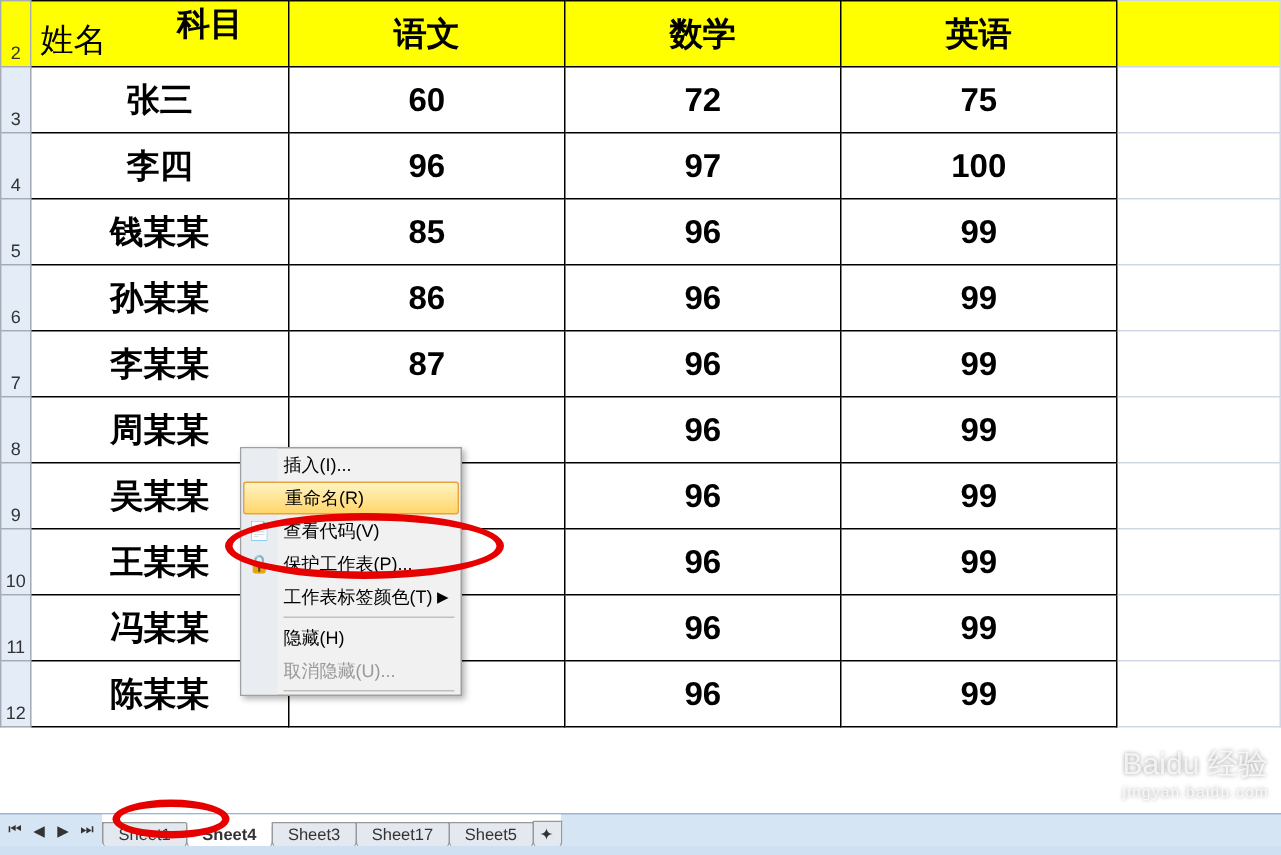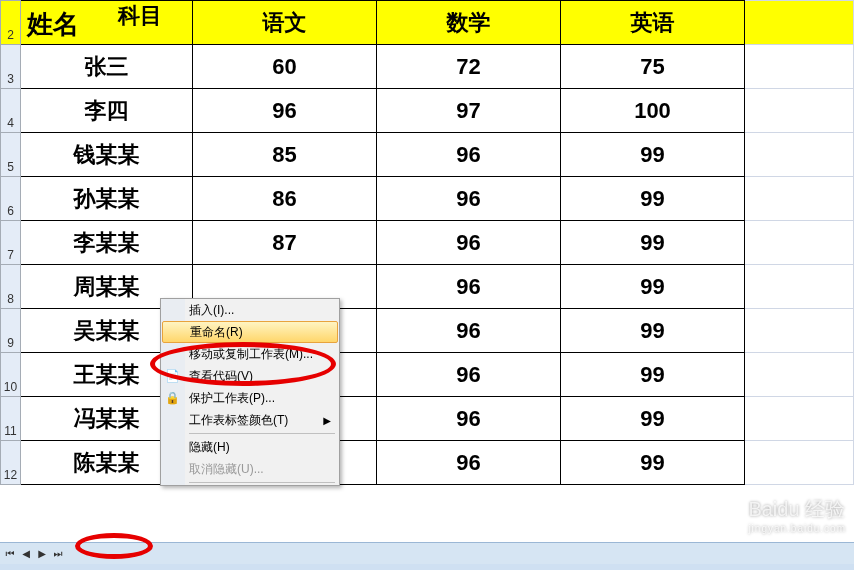--- a/index.html
+++ b/index.html
@@ -48,38 +48,38 @@
       position: absolute;
       top: 0px;
       right: 30px;
       font-size: 22px;
       font-weight: bold;
     }
     .diag-bot {
       position: absolute;
       bottom: 2px;
       left: 6px;
-      font-size: 26px;
-      font-weight: bold;
+      font-size: 22px;
+      font-weight: normal;
     }
     .col-a { width: 172px; }
     .col-b { width: 184px; }
     .col-c { width: 184px; }
     .col-d { width: 184px; margin-top: 31px; }
     .col-ext {
       border: 1px solid #d0d7e5;
       background: #fff;
     }
 
     
     .context-menu {
       position: absolute;
       left: 160px;
       top: 298px;
-      width: 180px;
+      width: 148px;
       background: #f1f1f1;
       border: 1px solid #a0a0a0;
       box-shadow: 2px 2px 4px rgba(0,0,0,0.3);
       z-index: 100;
       font-size: 12px;
     }
     .menu-item {
       display: flex;
       align-items: center;
       padding: 3px 6px 3px 28px;
@@ -323,23 +323,20 @@
 
 <div class="context-menu">
   <div class="menu-icon-strip"></div>
   <div class="menu-item">
     <span>插入(I)...</span>
   </div>
   <div class="menu-item highlighted">
     <span>重命名(R)</span>
   </div>
   <div class="menu-item">
-    <span>移动或复制工作表(M)...</span>
-  </div>
-  <div class="menu-item">
     <span class="icon">📄</span>
     <span>查看代码(V)</span>
   </div>
   <div class="menu-item">
     <span class="icon">🔒</span>
     <span>保护工作表(P)...</span>
   </div>
   <div class="menu-item">
     <span>工作表标签颜色(T)</span>
     <span class="arrow">▶</span>
@@ -357,19 +354,27 @@
 <div class="anno-ellipse anno1"></div>
 <div class="anno-ellipse anno2"></div>
 
 <div class="tab-bar">
   <div class="tab-nav">
     <span class="tab-nav-btn">⏮</span>
     <span class="tab-nav-btn">◀</span>
     <span class="tab-nav-btn">▶</span>
     <span class="tab-nav-btn">⏭</span>
   </div>
+  <div class="tabs">
+    <div class="tab">Sheet1</div>
+    <div class="tab active">Sheet4</div>
+    <div class="tab">Sheet3</div>
+    <div class="tab">Sheet17</div>
+    <div class="tab">Sheet5</div>
+    <div class="tab new">✦</div>
+  </div>
 </div>
 <div class="status-bar"></div>
 
 <div class="watermark">
   <span>Baidu 经验</span>
   <span class="sub">jingyan.baidu.com</span>
 </div>
 
 </body></html>

